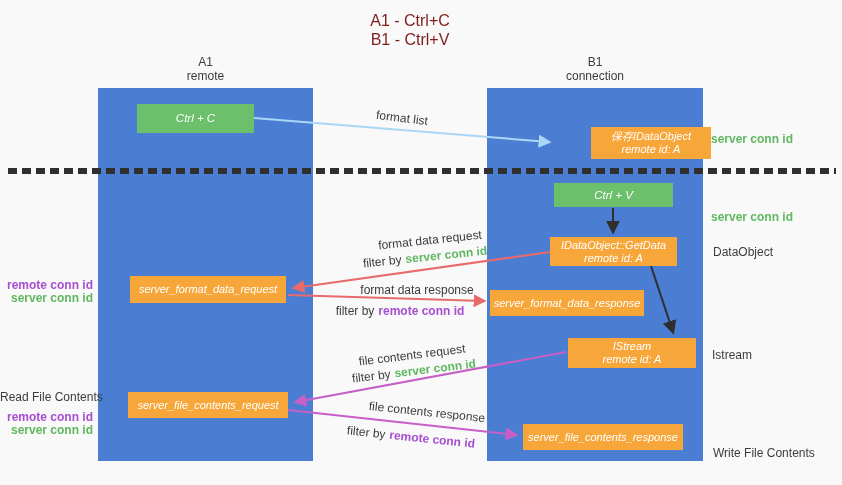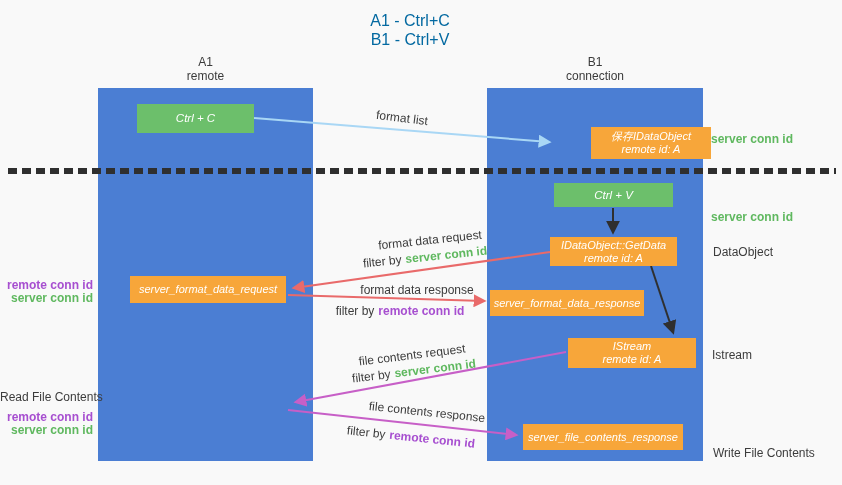--- a/index.html
+++ b/index.html
@@ -1,20 +1,20 @@
 <!DOCTYPE html>
 <html><head>
 <meta charset="utf-8">
 <style>
   html,body { margin:0; padding:0; }
   body { font-family:"Liberation Sans", sans-serif; background:#f9f9f9; }
   #canvas { position:relative; width:842px; height:485px; background:#f9f9f9; overflow:hidden; }
 
   .title { position:absolute; left:260px; top:11px; width:300px; text-align:center;
-           font-size:16px; line-height:19px; color:#0369a1; }
+           font-size:16px; line-height:19px; color:#7f1d1d; }
 
   .lane { position:absolute; top:88px; height:373px; background:#4b7ed3; }
   .lane-left  { left:98px;  width:215px; }
   .lane-right { left:487px; width:216px; }
 
   .lane-header { position:absolute; top:55px; text-align:center; font-size:12px;
                  line-height:14px; color:#3b3b3b; }
   .lane-header-left  { left:98px;  width:215px; }
   .lane-header-right { left:487px; width:216px; }
 
@@ -111,20 +111,23 @@
 
   <div class="box orange" style="left:130px; top:276px; width:156px; height:27px; font-size:11px;">
     <span>server_format_data_request</span>
   </div>
 
   <div class="box orange" style="left:568px; top:338px; width:128px; height:30px; font-size:11px;">
     <span>IStream</span>
     <span>remote id: A</span>
   </div>
 
+  <div class="box orange" style="left:128px; top:392px; width:160px; height:26px; font-size:11px;">
+    <span>server_file_contents_request</span>
+  </div>
 
   <div class="box orange" style="left:523px; top:424px; width:160px; height:26px; font-size:11px;">
     <span>server_file_contents_response</span>
   </div>
 
   <div class="flow-label" style="left:402px; top:118px; transform:translate(-50%,-50%) rotate(7deg);">
     <span>format list</span>
   </div>
 
   <div class="flow-label" style="left:430px; top:240px; transform:translate(-50%,-50%) rotate(-6deg);">

